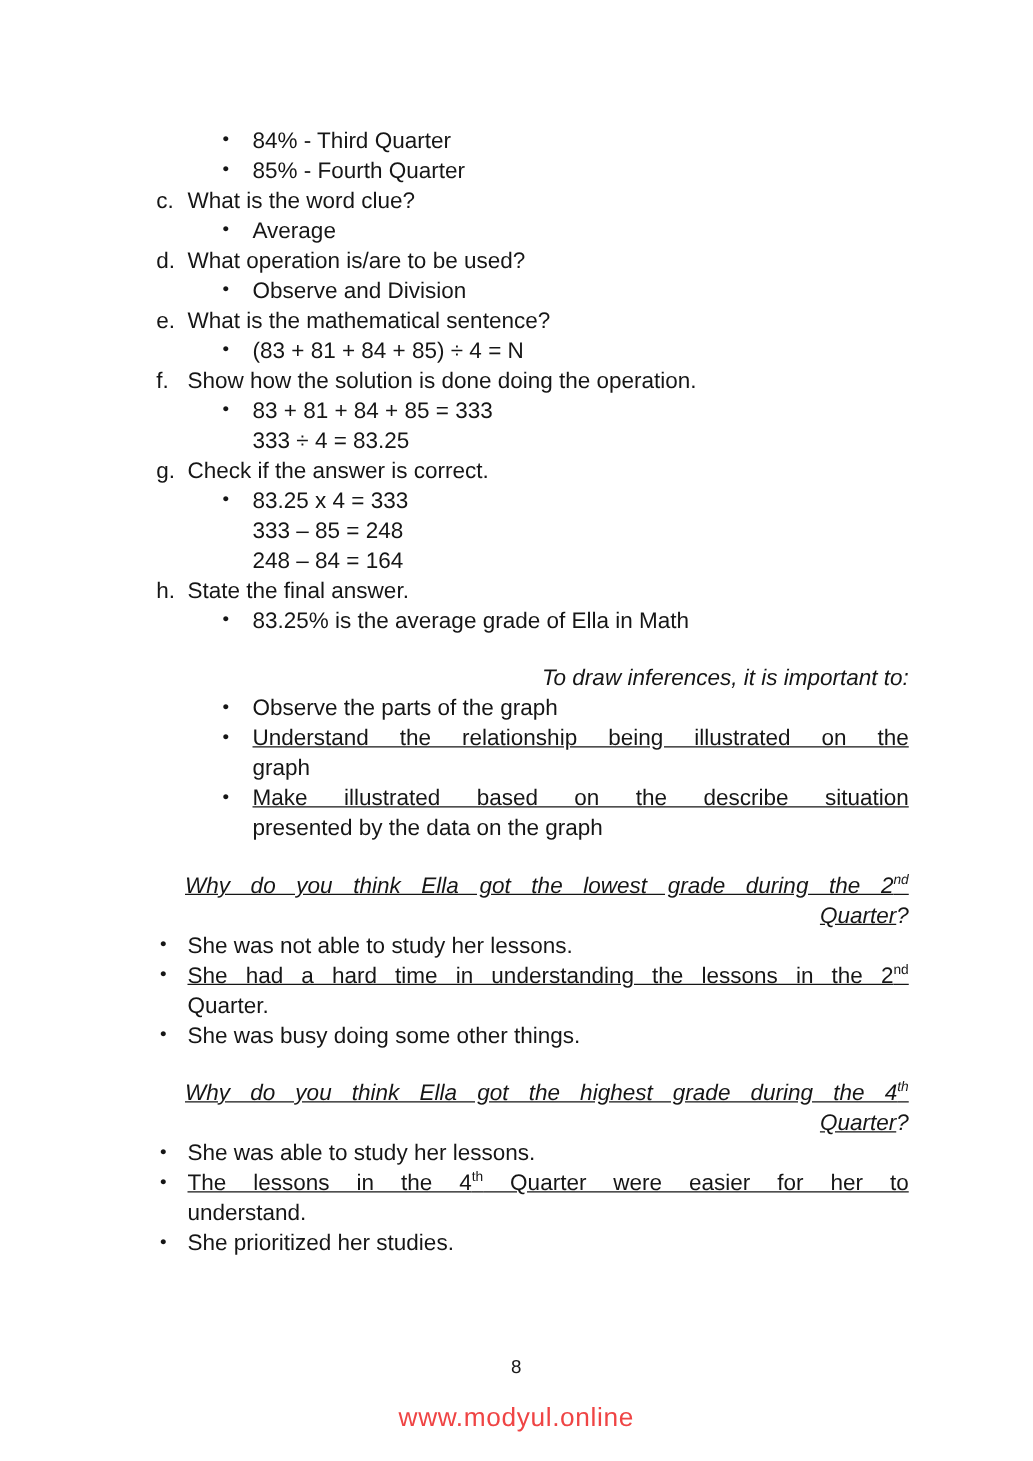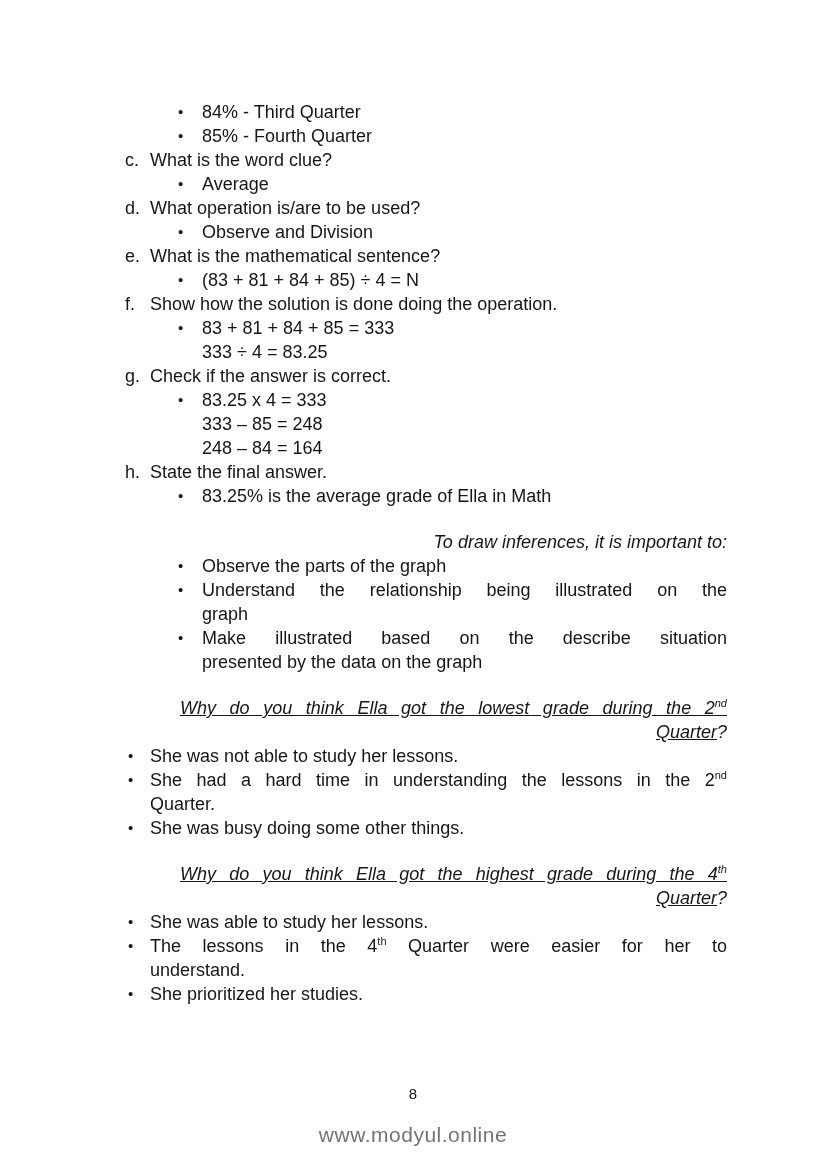--- a/index.html
+++ b/index.html
@@ -17,30 +17,30 @@
 
   
   .sub-bullet { display:flex; padding-left:75px; }
   
   .main-bullet { display:flex; padding-left:25px; }
   .glyph { flex:0 0 24px; font-size:15px; line-height:24px; }
   .main-bullet .glyph { flex:0 0 22px; }
   .bullet-lines { flex:1; }
 
   .italic { font-style:italic;text-align:right; }
-  .ul { text-decoration:underline;margin-left:32px; }
-  .just { text-align:justify; text-align-last:justify; }
+  .ul { text-decoration:underline; }
+  .just { text-align:justify; text-align-last:justify;text-decoration:underline; }
   .sup { font-size:11px; vertical-align:super; line-height:0; }
 
   .section { margin-top:22px; }
   .lead { padding-left:45px; }
   .q-line1 { padding-left:45px; }
 
   .page-number { position:absolute; top:1082px; left:0; width:100%; text-align:center; font-size:15px; line-height:24px; color:#1a1a1a; }
-  .watermark { position:absolute; top:1123px; left:0; width:100%; text-align:center; font-size:21px; letter-spacing:0.5px; color:#737373; }
+  .watermark { position:absolute; top:1123px; left:0; width:100%; text-align:center; font-size:21px; letter-spacing:0.5px; color:#ef4444; }
 </style>
 </head>
 <body>
 
 <div class="page">
   <div class="content">
 
     <div>
       <div class="sub-bullet">
         <span class="glyph">•</span>

